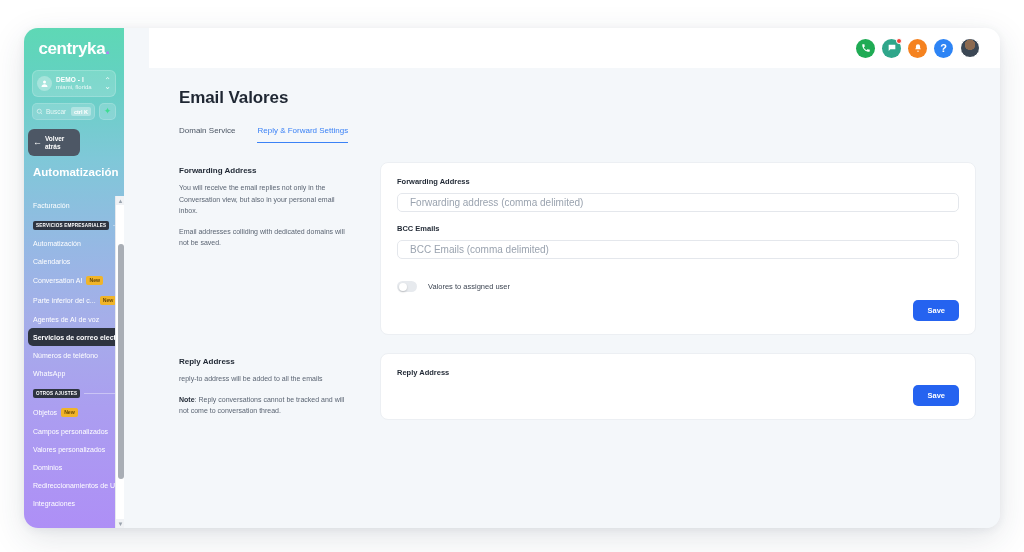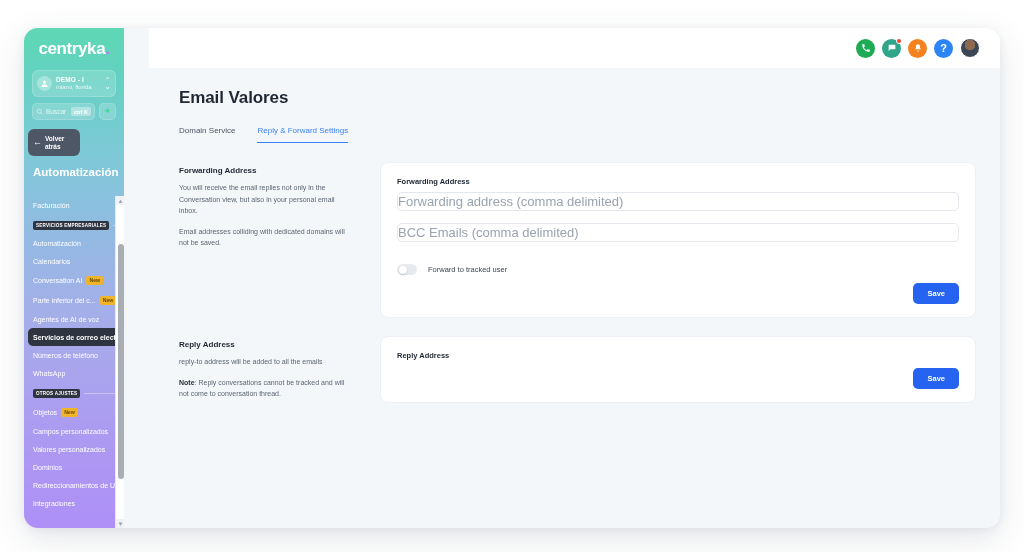--- a/index.html
+++ b/index.html
@@ -262,23 +262,23 @@
   .field-label {
     font-size: 7.5px; font-weight: bold; color: #1f2733;
     margin-bottom: 6px;
   }
   .field-input {
     width: 100%; height: 19px;
     border: 1px solid #e4e7ec;
     border-radius: 5px;
     background: #ffffff;
     font-family: "Liberation Sans", sans-serif;
-    font-size: 13px;
+    font-size: 10px;
     color: #6b7280;
-    padding: 0 0;
+    padding: 0 12px;
     outline: none;
   }
   .field-input::placeholder { color: #9aa3af; }
 
   .toggle-row {
     display: flex; align-items: center; gap: 11px;
     margin-top: 22px;
   }
   .toggle {
     width: 20px; height: 11px;
@@ -463,28 +463,29 @@
         <p class="desc-p">You will receive the email replies not only in the Conversation view, but also in your personal email inbox.</p>
         <p class="desc-p">Email addresses colliding with dedicated domains will not be saved.</p>
       </div>
 
       <div class="card">
         <div class="field">
           <div class="field-label">Forwarding Address</div>
           <input class="field-input" type="text" placeholder="Forwarding address (comma delimited)" style="">
         </div>
         <div class="field">
+          <div class="field-label">BCC Emails</div>
           <input class="field-input" type="text" placeholder="BCC Emails (comma delimited)" style="">
         </div>
 
         <div class="toggle-row">
           <div class="toggle">
             <div class="toggle-knob"></div>
           </div>
-          <span class="toggle-label">Forward to tracked user</span>
+          <span class="toggle-label">Valores to assigned user</span>
         </div>
 
         <div class="card-actions">
           <button class="save-btn">Save</button>
         </div>
       </div>
     </section>
 
     <section class="section">
       <div class="section-desc">

